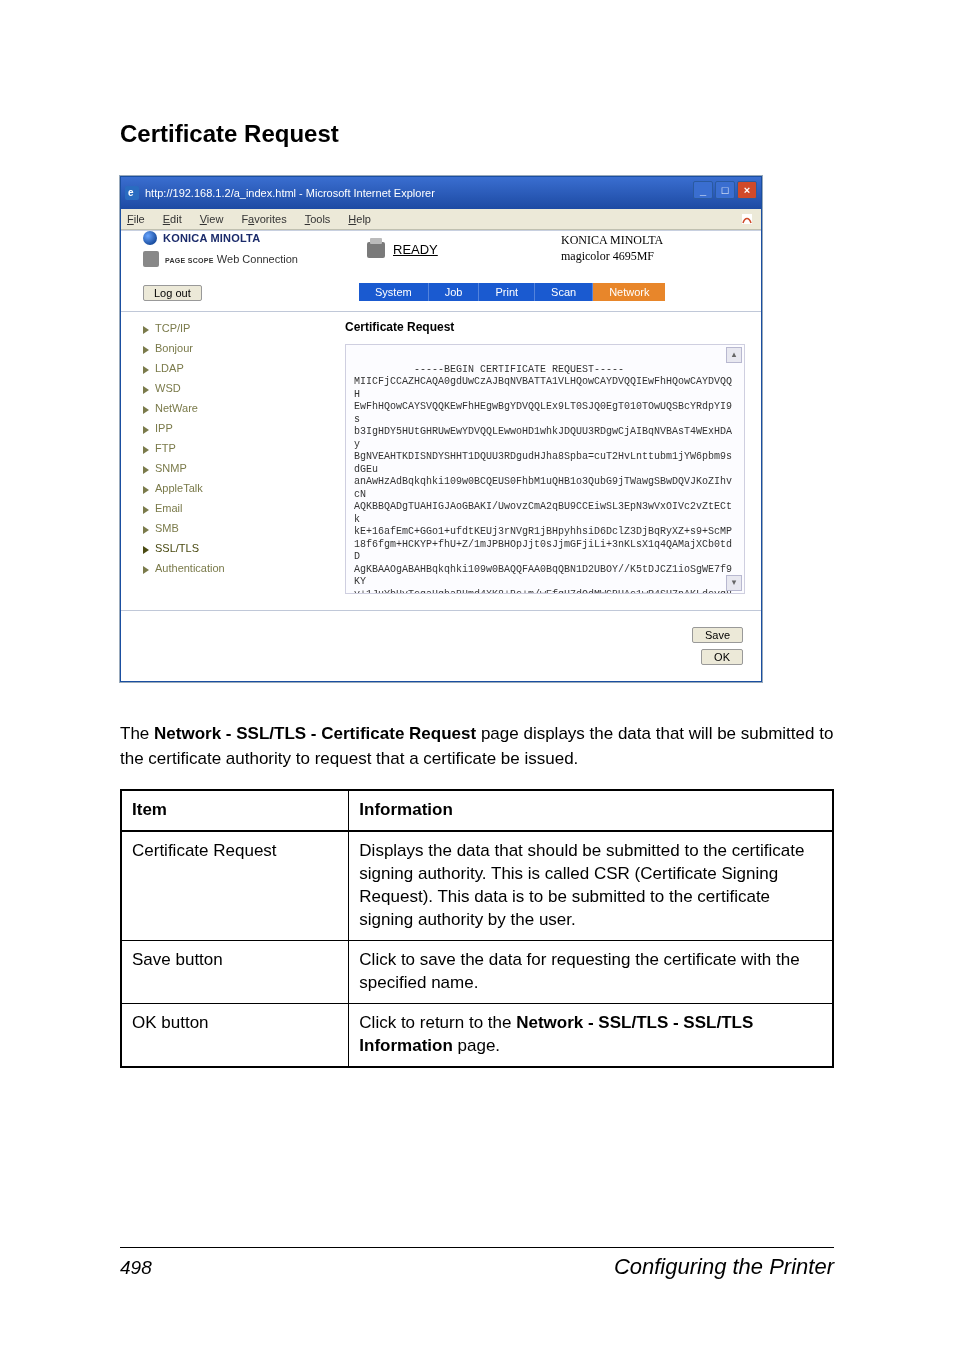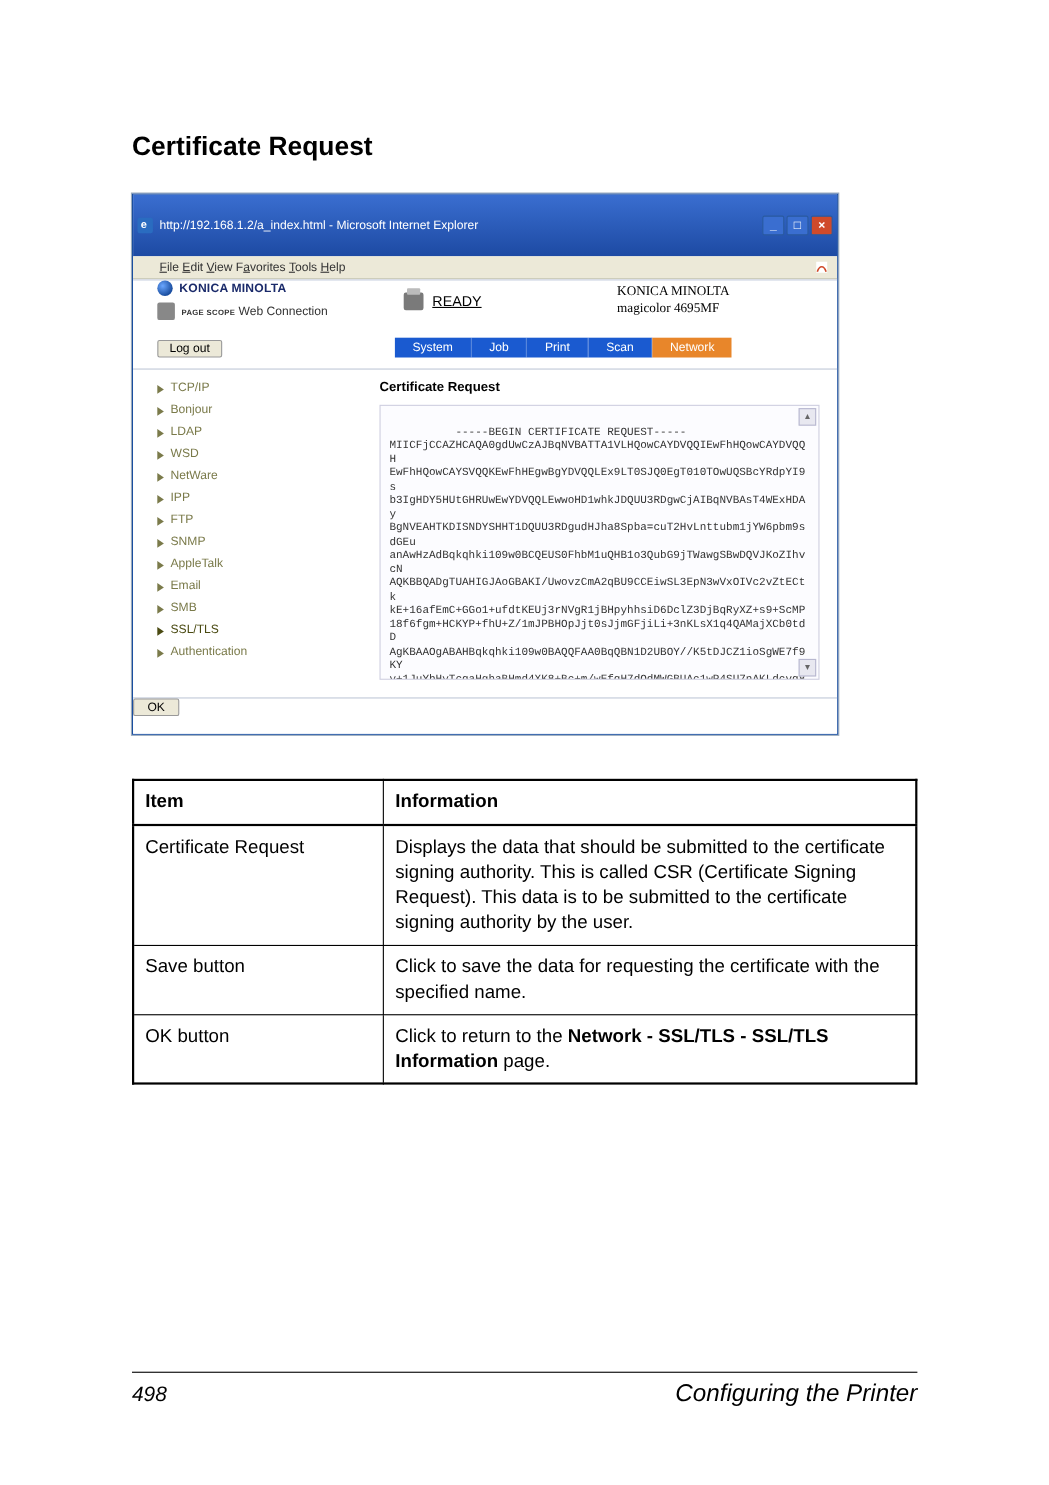--- a/index.html
+++ b/index.html
@@ -1,30 +1,30 @@
 <!DOCTYPE html>
 <html><head>
 <meta charset="utf-8">
 <style>
   html,body{margin:0;padding:0;background:#fff;font-family:Arial,Helvetica,sans-serif;color:#000}
   .page{width:954px;min-height:1350px;margin:0 auto;padding:120px 120px 0 120px;box-sizing:border-box;position:relative}
   h2.main-h{font-size:24px;font-weight:bold;margin:0 0 28px 0}
   
   .win{width:640px;margin:0 0 40px 0;border:1px solid #1a4ea0;box-shadow:0 0 0 1px #9ab;background:#fff}
-  .titlebar{height:24px;background:linear-gradient(#3a6ed0,#1d4aa3);display:flex;align-items:center;justify-content:space-between;padding:16px 4px}
+  .titlebar{height:24px;background:linear-gradient(#3a6ed0,#1d4aa3);display:flex;justify-content:space-between;padding:4px 4px}
   .titlebar-left{display:flex;align-items:center;gap:6px}
   .ie-ico{width:14px;height:14px;background:#2a6cc0;border-radius:2px;position:relative}
   .ie-ico:before{content:"e";color:#fff;font:bold 10px/14px Arial;position:absolute;left:3px;top:0}
   .tb-text{color:#fff;font-size:11px}
   .winbtns{display:flex;gap:2px}
   .wb{width:18px;height:16px;display:flex;align-items:center;justify-content:center;font:bold 11px/1 Arial;color:#fff;border:1px solid #2a5aa0;border-radius:2px}
   .wb.min{background:#3a6ed0}
   .wb.max{background:#3a6ed0}
   .wb.close{background:#d04a2a}
-  .menubar{height:20px;background:#ece9d8;border-bottom:1px solid #c0c0b0;display:flex;align-items:center;padding-left:24px;gap:3px}
+  .menubar{height:20px;background:#ece9d8;border-bottom:1px solid #c0c0b0;display:flex;align-items:center;padding-left:6px;gap:18px}
   .menubar span{font-size:11px;color:#333}
   .menubar span u{text-decoration:underline}
   .menubar .go{margin-left:auto;margin-right:6px;width:16px;height:16px}
   .content{background:#fff}
   .brandrow{display:flex;align-items:center;padding:0 0 6px 0;border-top:1px solid #c8d0e0}
   .brand-l{width:216px;padding-left:22px}
   .km-logo{display:flex;align-items:center;gap:6px;font-size:11px;font-weight:bold;color:#1a2a6a;letter-spacing:.2px}
   .km-ball{width:14px;height:14px;border-radius:50%;background:radial-gradient(circle at 35% 35%,#6aa6ff,#1a4ea0 70%)}
   .pswc{display:flex;align-items:center;gap:6px;margin-top:6px;font-size:11px;color:#333}
   .ps-ico{width:16px;height:16px;background:#888;border-radius:2px;position:relative}
@@ -47,21 +47,21 @@
   .sb-item .tri{width:0;height:0;border-top:4px solid transparent;border-bottom:4px solid transparent;border-left:6px solid #7a7a4a}
   .sb-item.active{color:#4a4a12}
   .sb-item.active .tri{border-left-color:#4a4a12}
   .main{flex:1;padding:6px 16px 16px 8px}
   .main-title{font-size:12px;font-weight:bold;margin:2px 0 10px 0}
   .cert-box{width:100%;height:250px;border:1px solid #cfcfe0;background:#fcfcff;padding:6px 8px;font:10px/1.25 "Courier New",monospace;color:#333;white-space:pre-wrap;word-break:break-all;box-sizing:border-box;overflow:hidden;position:relative}
   .cert-scroll-up,.cert-scroll-dn{position:absolute;right:2px;width:14px;height:14px;background:#e8e8f0;border:1px solid #b8b8d0;font:9px/12px Arial;text-align:center;color:#666}
   .cert-scroll-up{top:2px}
   .cert-scroll-dn{bottom:2px}
   .btn-row{display:flex;justify-content:flex-end;padding:16px 18px 6px 0;gap:10px}
-  .btn-row2{display:flex;padding:0 18px 16px 0}
+  .btn-row2{display:flex;justify-content:flex-end;padding:0 18px 16px 0}
   .btn{font-size:11px;padding:1px 12px;background:#ece9d8;border:1px solid #999;border-radius:2px}
   .hr{height:1px;background:#c0c8d8;margin:0}
   
   .para{font-size:17px;line-height:1.45;margin:0 0 18px 0}
   table.desc{width:100%;border-collapse:collapse;border:2px solid #000}
   table.desc th,table.desc td{border:1px solid #000;padding:8px 10px;font-size:17px;text-align:left;vertical-align:top;line-height:1.35}
   table.desc th{font-weight:bold}
   table.desc thead th{border-bottom:2px solid #000}
   
   .footer{position:absolute;left:120px;right:120px;bottom:70px;border-top:1px solid #000;padding-top:6px;display:flex;justify-content:space-between;align-items:baseline}
@@ -212,26 +212,32 @@
 9Zj+BWAUnswEa2pg+RtBbxReHNDCHvnoRxrK343r3tj2AyzmmbLCBnRV3HptVa0Ka
 jZ46+4/Ym2J/cw==
 -----END CERTIFICATE REQUEST-----</span>
           <div class="cert-scroll-up">▴</div>
           <div class="cert-scroll-dn">▾</div>
         </div>
       </div>
     </div>
 
     <div class="hr"></div>
+    <div class="btn-row">
+      <button class="btn">Save</button>
+    </div>
     <div class="btn-row2">
       <button class="btn">OK</button>
     </div>
   </div>
 </div>
 
+<p class="para">
+  <span>The </span><b>Network - SSL/TLS - Certificate Request</b><span> page displays the data that will be submitted to the certificate authority to request that a certificate be issued.</span>
+</p>
 
 <table class="desc">
   <thead>
     <tr>
       <th style="width:32%">Item</th>
       <th>Information</th>
     </tr>
   </thead>
   <tbody>
     <tr>

